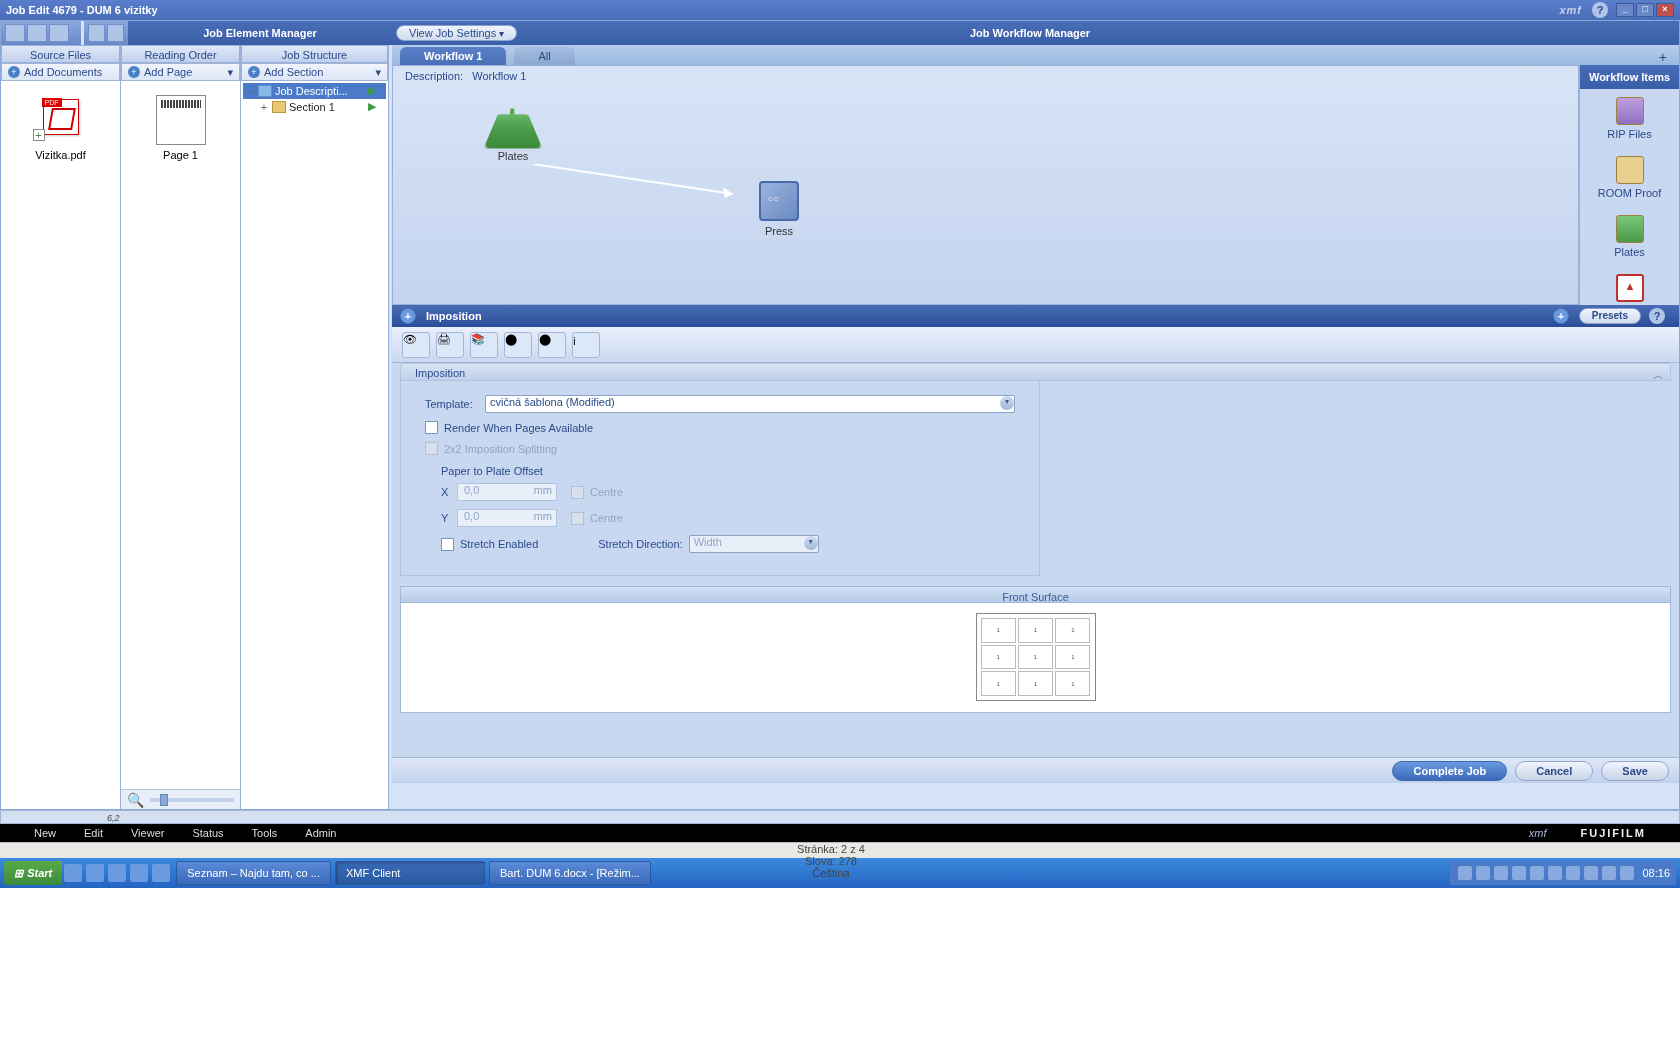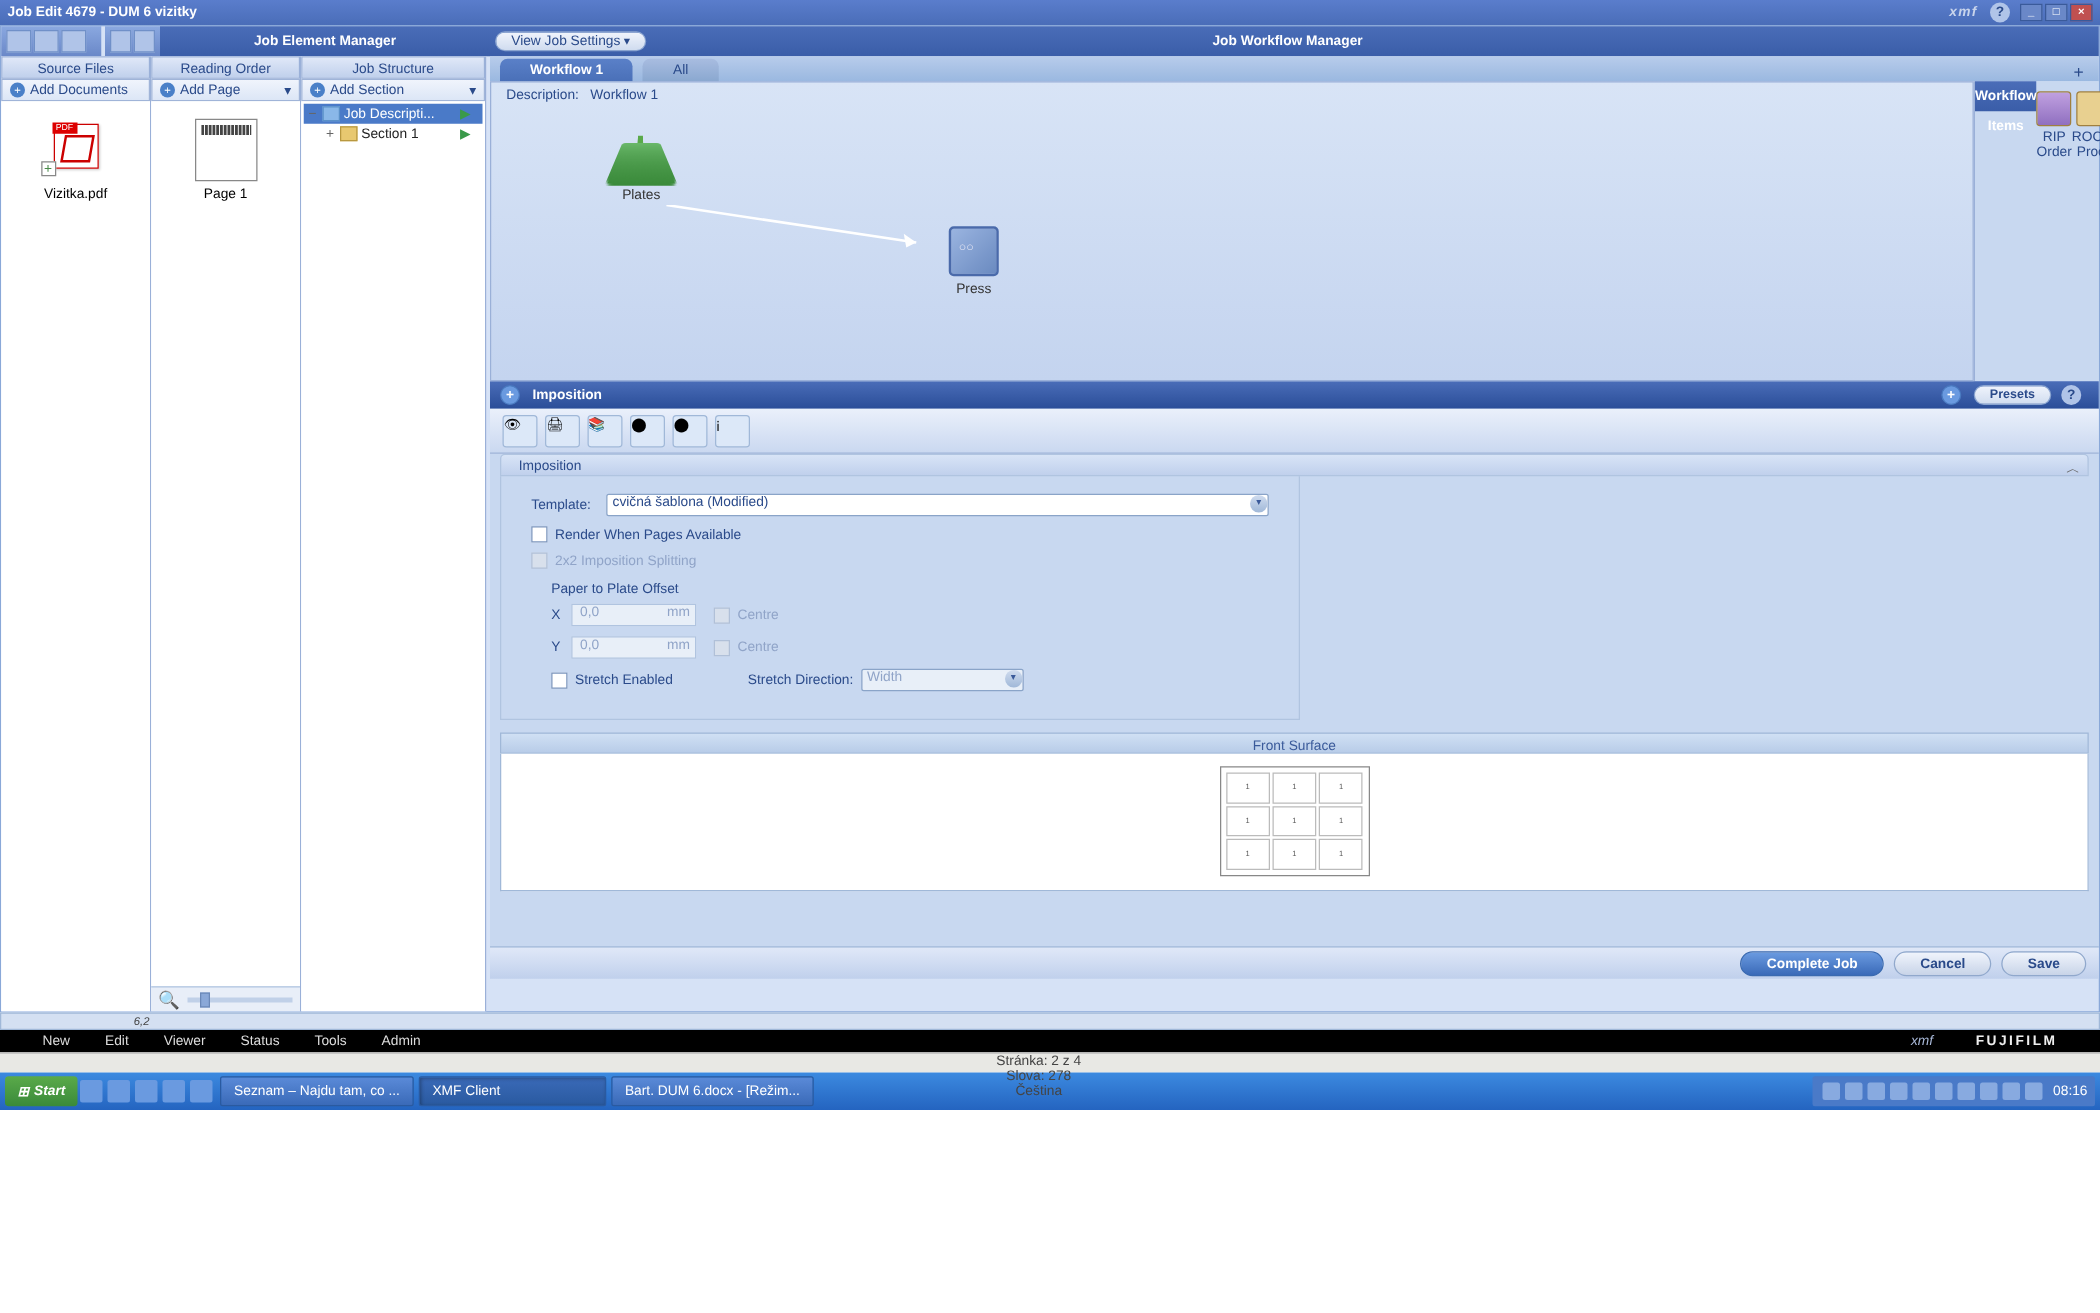--- a/index.html
+++ b/index.html
@@ -71,21 +71,21 @@
 .node-press { top:115px; left:366px;}
 .node-ico { width:40px; height:40px; margin:0 auto 4px; position:relative;}
 .ico-plates { background:linear-gradient(#6ab86a,#3a8a3a); border-radius:4px; transform:perspective(40px) rotateX(40deg);}
 .ico-plates::before{content:""; position:absolute; top:-16px; left:16px; width:6px; height:16px; background:#5aaa4a;}
 .ico-press { background:linear-gradient(135deg,#9ab4e0,#6a8ac0); border:2px solid #4a6aaa; border-radius:4px;}
 .ico-press::before{content:"○○"; position:absolute; top:10px; left:6px; color:#e8e8f4; font-size:10px;}
 .wf-arrow { position:absolute; top:98px; left:140px; width:215px; height:40px;}
 .wf-arrow svg { width:100%; height:100%;}
 
 
-.wf-items { width:100px; display:flex; flex-direction:row; background:#c8d8f0; border-left:1px solid #9ab0d8;}
+.wf-items { width:100px; display:flex; flex-direction:column; background:#c8d8f0; border-left:1px solid #9ab0d8;}
 .wf-items-hdr { height:24px; background:linear-gradient(#4a6db8,#3a5da8); color:#fff; text-align:center; line-height:24px; font-weight:bold; font-size:11px;}
 .wf-item { text-align:center; padding:8px 0; color:#2a4a8a; cursor:pointer;}
 .wf-item-ico { width:28px; height:28px; margin:0 auto 3px; background:#e8d090; border:1px solid #a08040; border-radius:3px;}
 .wf-item-ico.green{ background:linear-gradient(#7ac87a,#4a9a4a);}
 .wf-item-ico.red{ background:#fff; border:2px solid #c03030; position:relative;}
 .wf-item-ico.red::after{ content:"▲"; color:#c03030; position:absolute; top:4px; left:7px;}
 .wf-item-ico.purple{ background:linear-gradient(#c0a0e0,#9070c0);}
 
 
 .impo-panel { background:#c8d8f0;}
@@ -272,21 +272,21 @@
           </div>
           <div class="wf-node node-press">
             <div class="node-ico ico-press"></div>
             <div>Press</div>
           </div>
         </div>
         <div class="wf-items">
           <div class="wf-items-hdr">Workflow Items</div>
           <div class="wf-item">
             <div class="wf-item-ico purple"></div>
-            <div>RIP Order</div>
+            <div>RIP Files</div>
           </div>
           <div class="wf-item">
             <div class="wf-item-ico"></div>
             <div>ROOM Proof</div>
           </div>
           <div class="wf-item">
             <div class="wf-item-ico green"></div>
             <div>Plates</div>
           </div>
           <div class="wf-item">

